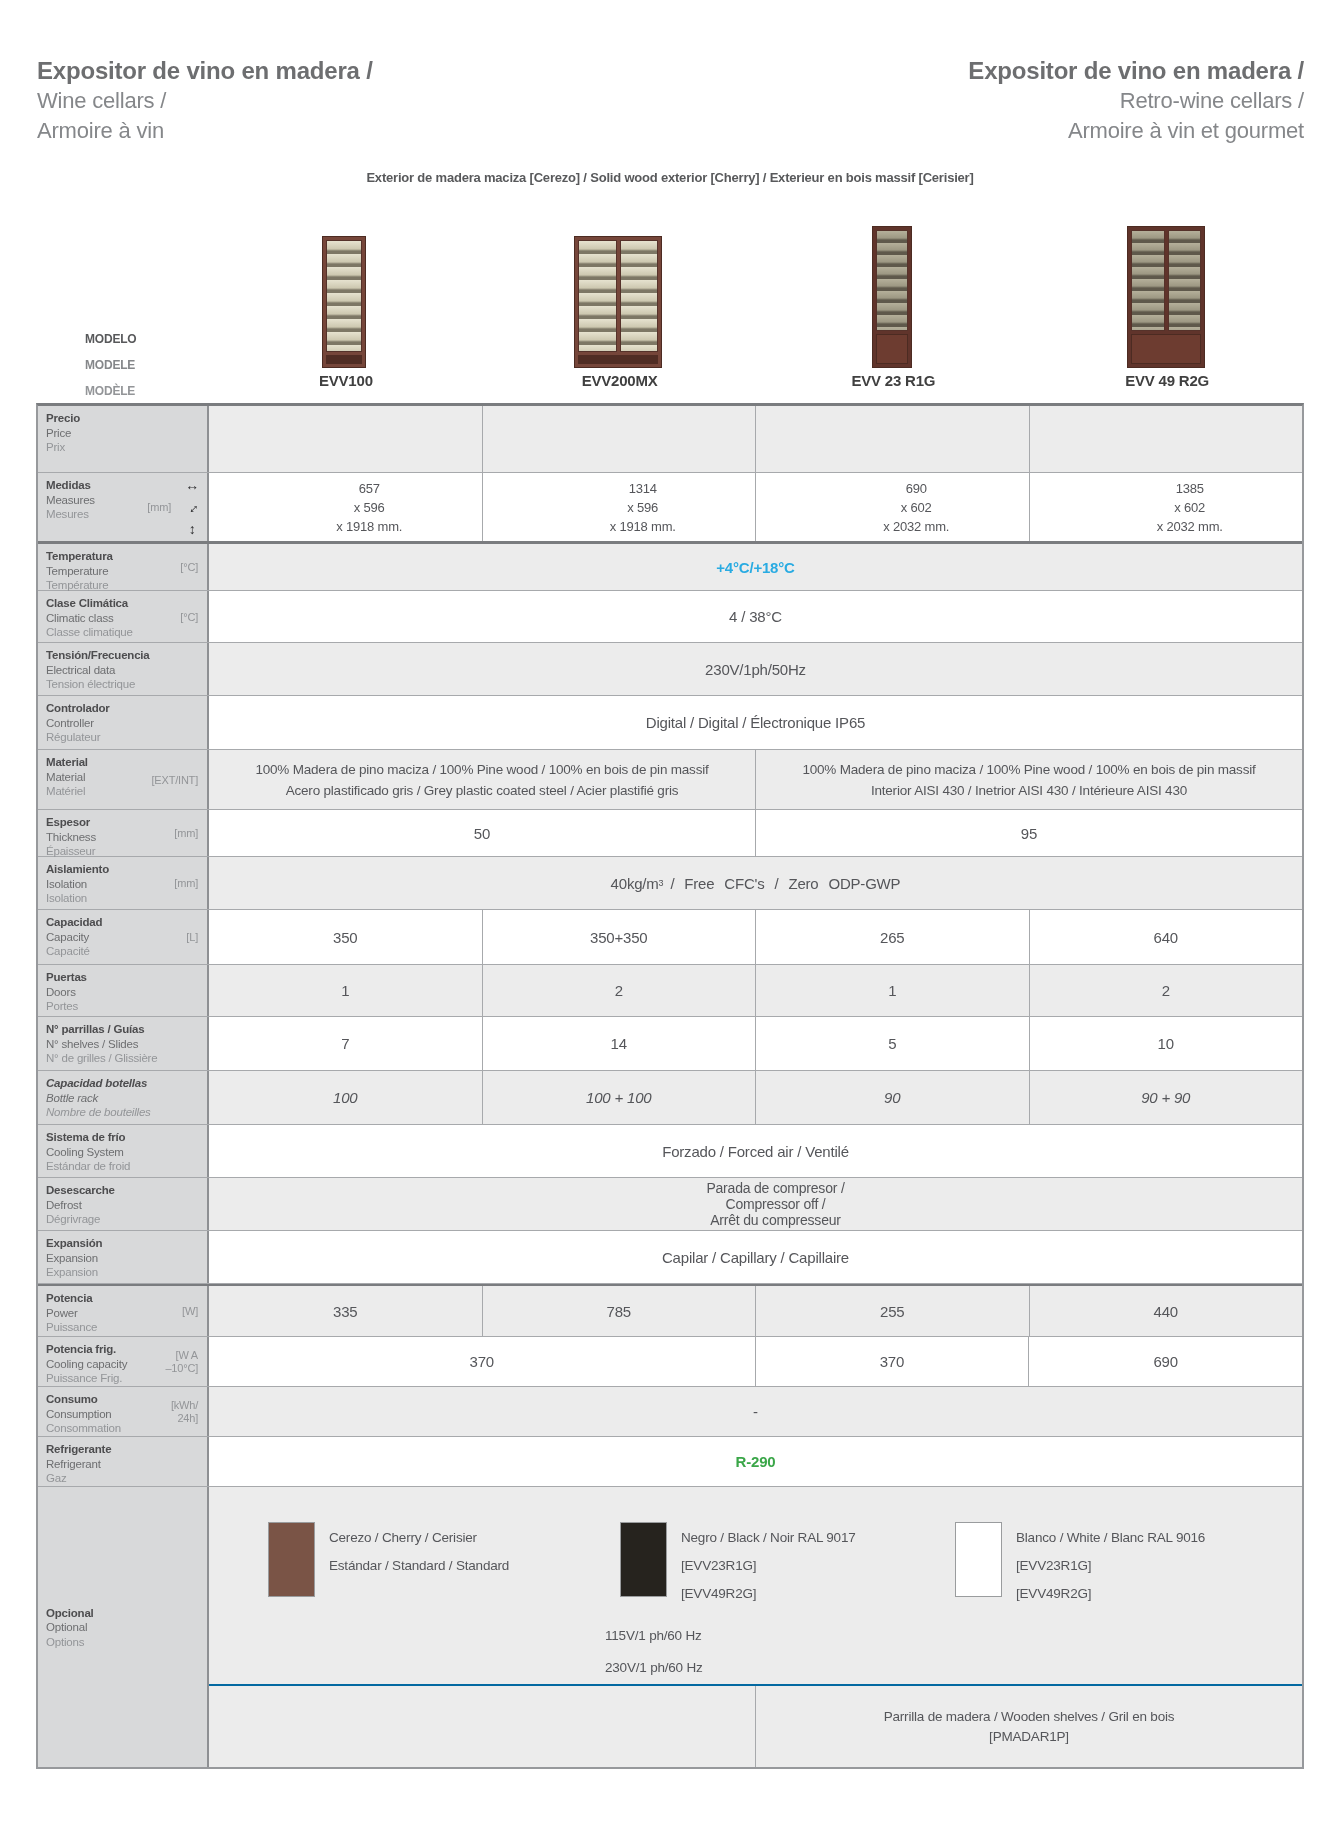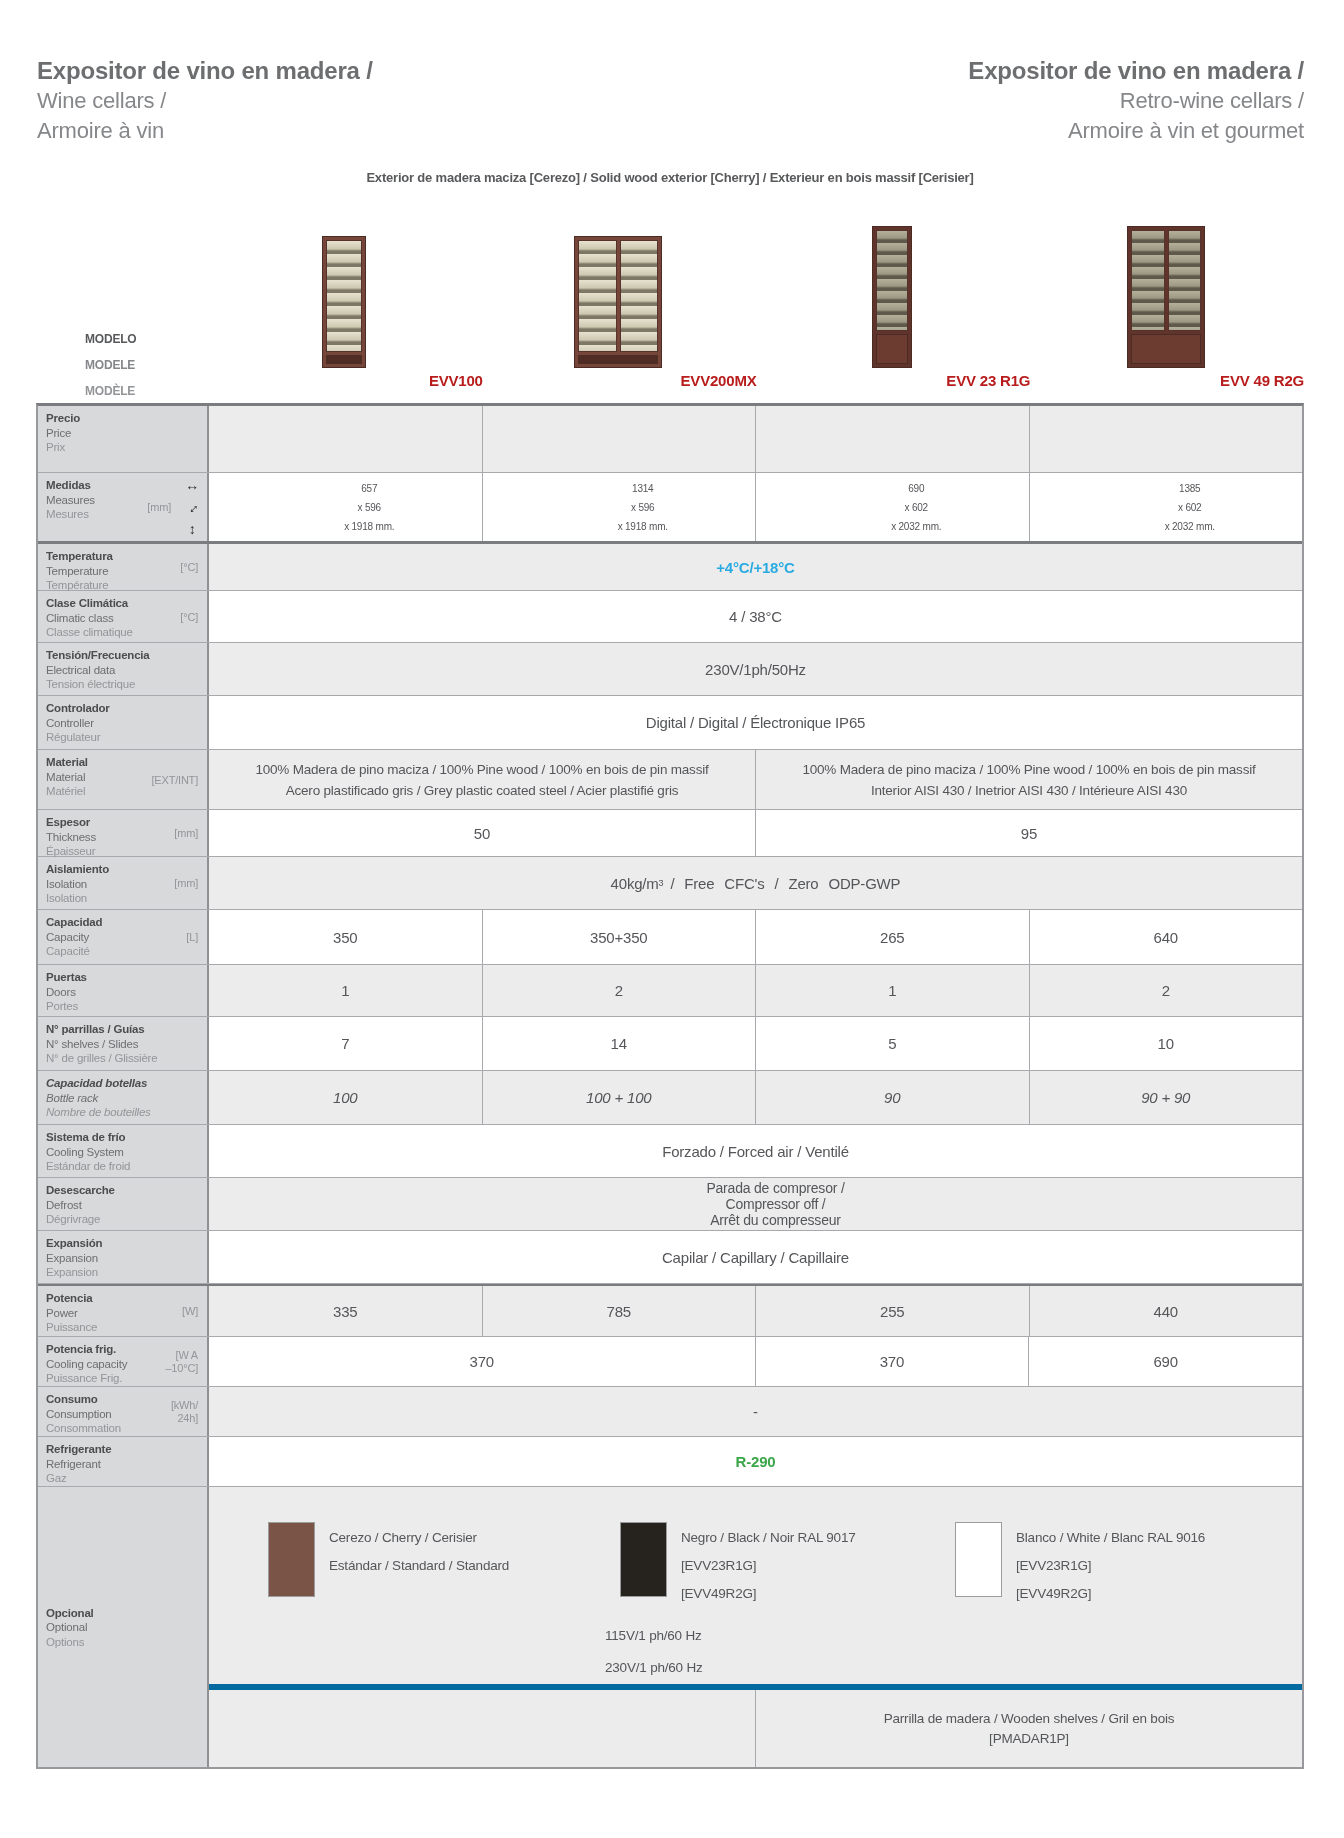--- a/index.html
+++ b/index.html
@@ -24,21 +24,21 @@
   .cab .door  { flex:1; border:1px solid #55322a;
                 background:repeating-linear-gradient(180deg,#e6e2cf 0px,#cdc8b0 8px,#7d7765 10px,#7d7765 13px); }
   .cab .panel { height:30px; margin-top:3px; background:#6d3c30; border:1px solid #4c2b22; }
   .cab .base  { height:9px;  margin-top:3px; background:#502d24; }
   .cab.retro .frame { background:#60342b; }
   .cab.retro .door  { background:repeating-linear-gradient(180deg,#b5b09a 0px,#9d9883 7px,#5f594b 9px,#5f594b 12px); }
 
   .model-legend { position:absolute; left:85px; top:326px; font-size:12px; font-weight:bold; line-height:26px; }
   .model-legend .m1 { color:#58595b; } .model-legend .m2 { color:#85878a; } .model-legend .m3 { color:#939598; }
   .models-row { position:absolute; left:209px; top:372px; width:1095px; display:flex; }
-  .models-row .mname { flex:1; text-align:right; font-size:15px; font-weight:bold; color:#b91c1c; }
+  .models-row .mname { flex:1; text-align:center; font-size:15px; font-weight:bold; color:#404040; }
 
   
   .spec-table { position:absolute; left:36px; top:403px; width:1268px;
                 border:2px solid #97999c; border-top:3px solid #7a7c7f; }
   .row { display:flex; width:100%; border-bottom:1px solid #a7a9ac; }
   .row:last-child { border-bottom:none; }
   .row.thick-bottom { border-bottom:3px solid #7a7c7f; }
   .row.thick-top { border-top:2px solid #7a7c7f; }
   .lbl { width:171px; min-width:171px; background:#d8d9da; border-right:2px solid #8e9093;
          position:relative; padding:5px 8px 4px 8px; }
@@ -52,34 +52,34 @@
             justify-content:space-between; align-items:center; color:#2e2e30; }
   .arrows span { font-size:14px; line-height:14px; }
   .arrows .diag { transform:rotate(-45deg); }
 
   .vals { flex:1; display:flex; }
   .gray .vals, .gray .lblspacer { background:#ececec; }
   .white .vals { background:#ffffff; }
   .val { flex:1; display:flex; align-items:center; justify-content:center; text-align:center;
          font-size:15px; color:#55565a; }
   .val + .val { border-left:1.5px solid #a7a9ac; }
-  .val.dim  { font-size:10px; line-height:19px;padding-left:48px; }
+  .val.dim  { font-size:13px; line-height:19px;padding-left:48px; }
   .val.mat  { font-size:13.5px; line-height:21px; }
   .val.small{ font-size:14px; line-height:16px;padding-left:40px; }
   .val .blue  { font-weight:bold; }
   .val .green { font-weight:bold; }
   sup { font-size:9px; vertical-align:super; }
   .sp-post { margin-left:7px; word-spacing:6px; }
 
   
   .row-options { display:flex; border-bottom:none; }
   .row-options .lbl { display:flex; flex-direction:column; justify-content:center; }
   .opt-vals { flex:1; display:flex; flex-direction:column; background:#ececec; }
   .opt-main { flex:1; position:relative;padding-left:36px; }
-  .opt-sub  { height:83px; border-top:6px solid #0369a1; display:flex; }
+  .opt-sub  { height:83px; border-top:2px solid #0369a1; display:flex; }
   .opt-sub .half { flex:1; }
   .opt-sub .half + .half { border-left:1.5px solid #a7a9ac; display:flex; flex-direction:column;
                            align-items:center; justify-content:center; font-size:13.5px;
                            color:#55565a; line-height:20px; }
   .swgroup { position:absolute; top:35px; display:flex; }
   .swatch  { width:47px; height:75px; border:1px solid #9a9c9e; }
   .sw-text { margin-left:14px; padding-top:2px; font-size:13.5px; color:#55565a; line-height:28px; white-space:nowrap; }
   .voltage { position:absolute; left:396px; font-size:13.5px; color:#55565a; }
 </style>
 </head>

